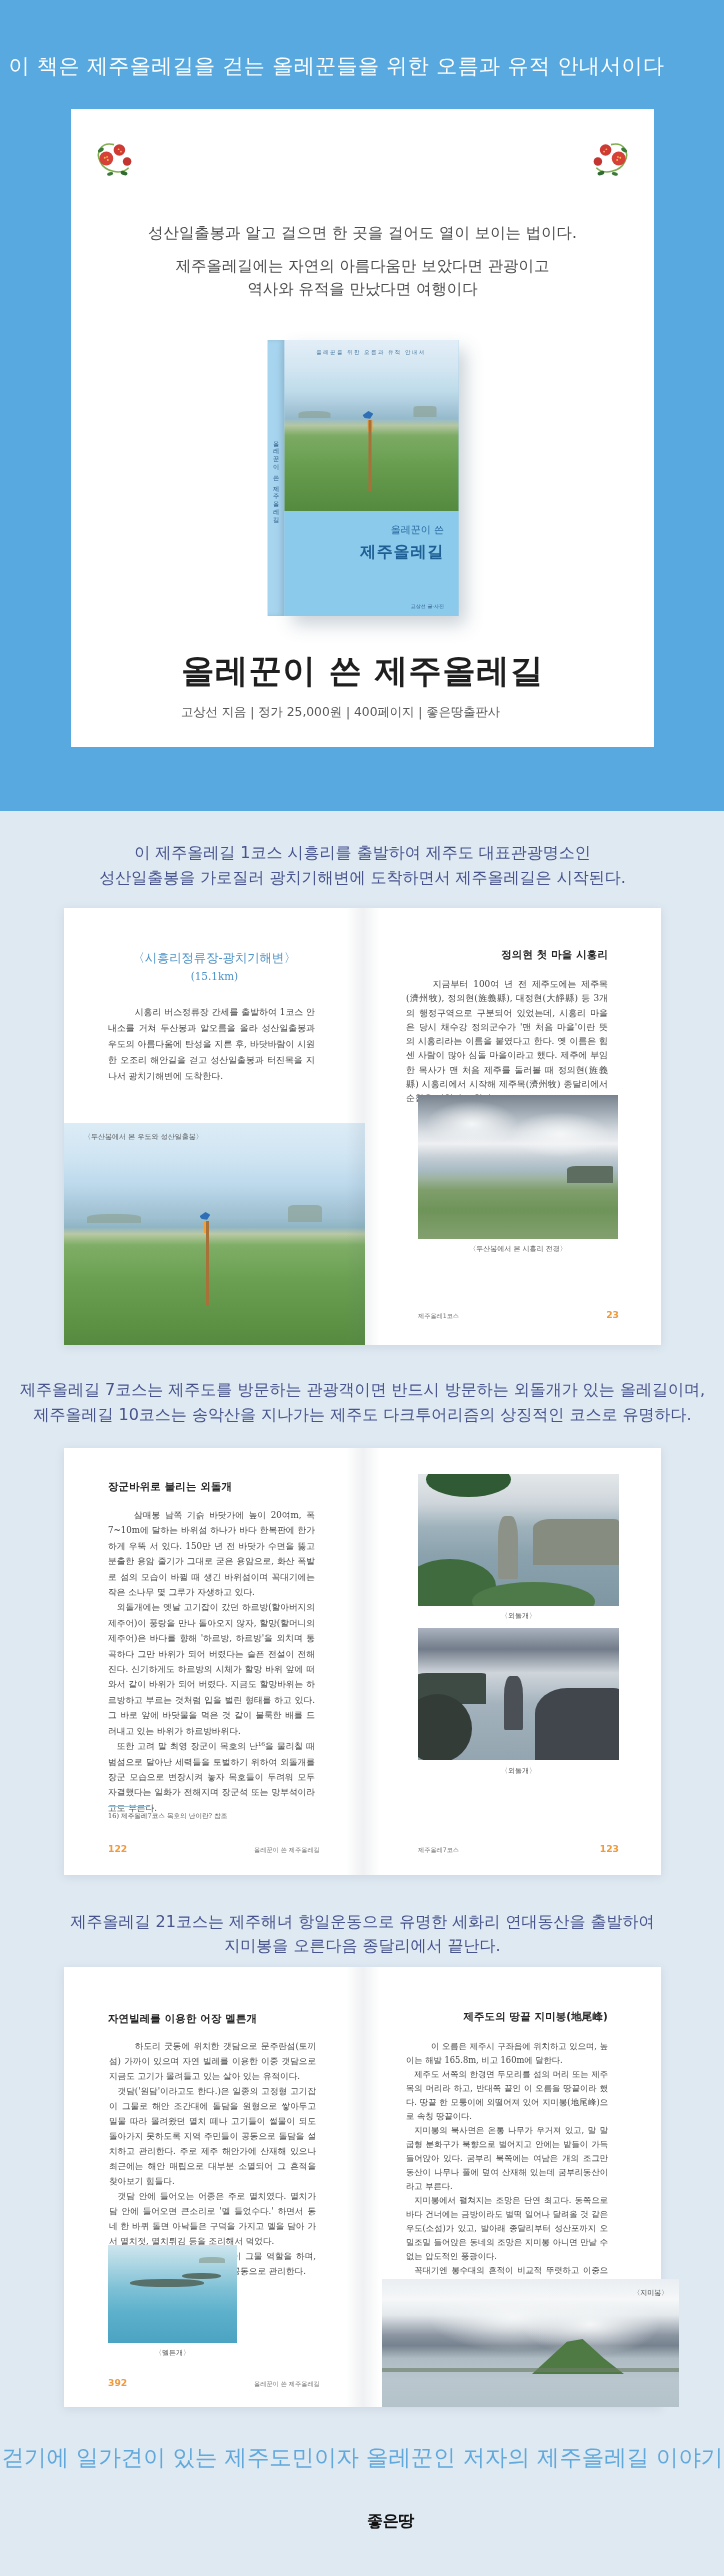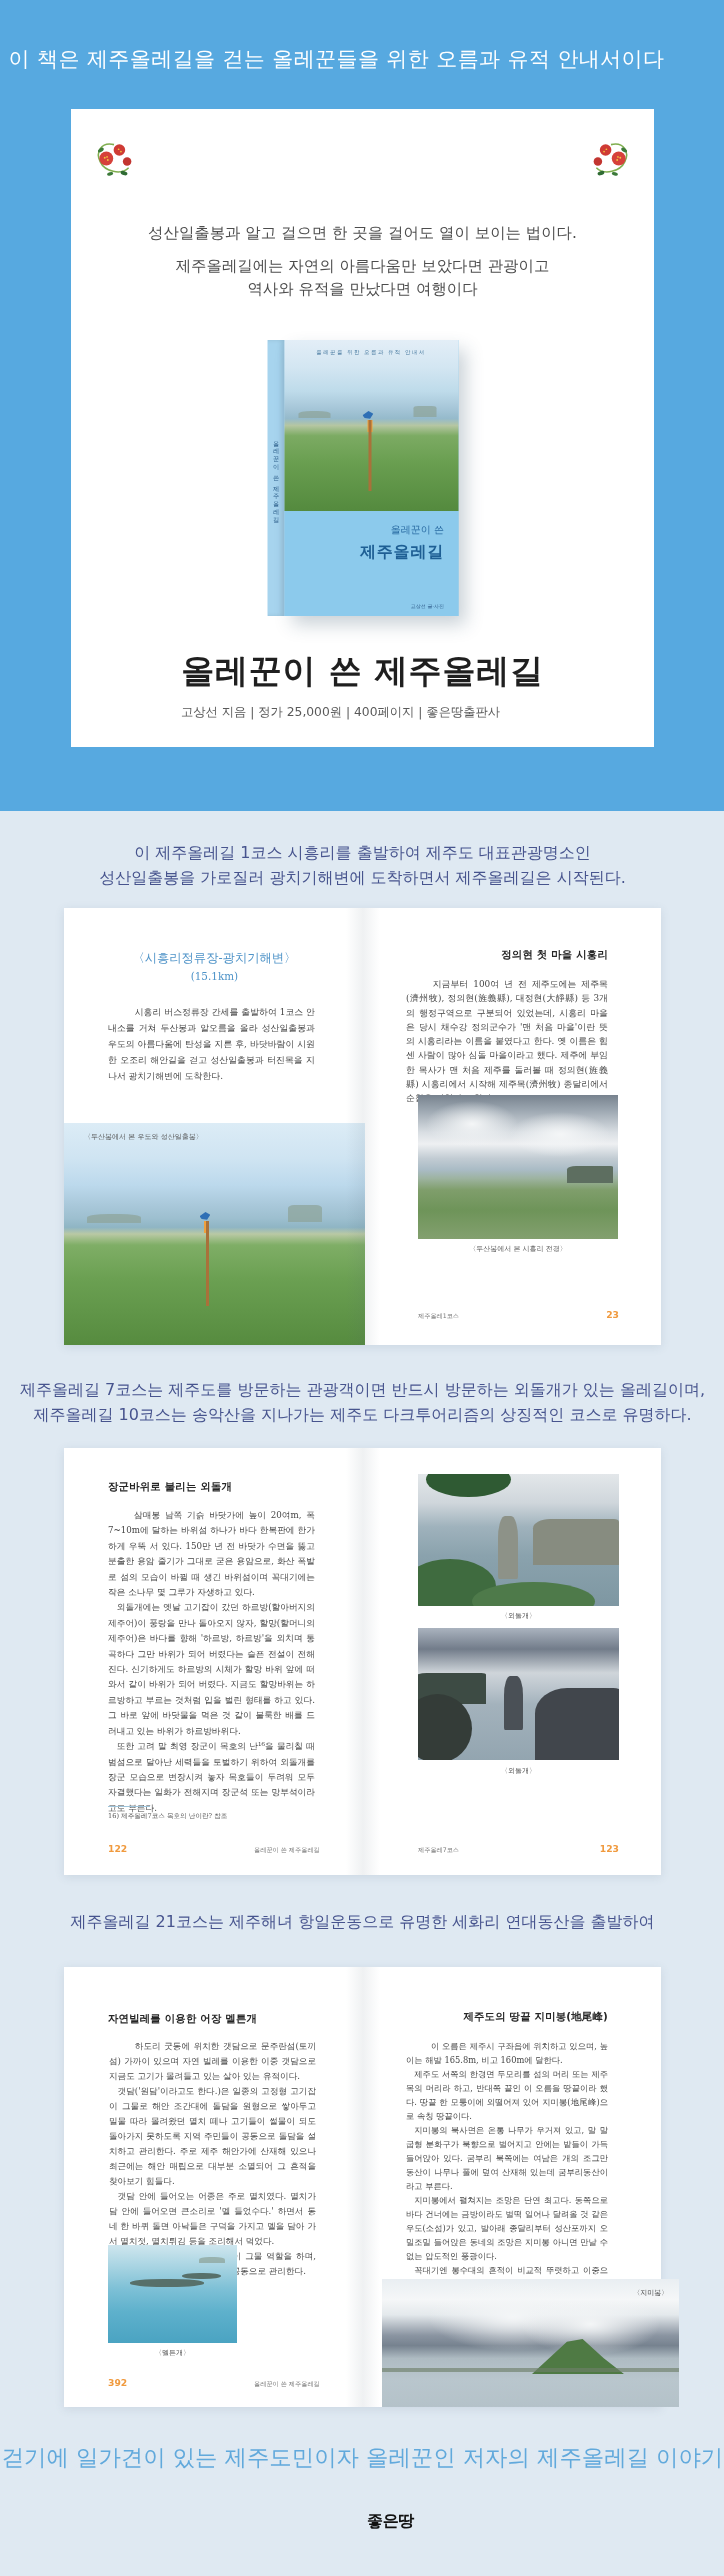--- a/index.html
+++ b/index.html
@@ -5,21 +5,21 @@
   html,body{margin:0;padding:0;background:#ffffff;}
   .canvas{position:relative;width:725px;height:2576px;overflow:hidden;
           font-family:"DejaVu Sans",sans-serif;}
   .abs{position:absolute;}
 
   
   .bg-top{top:0;left:0;width:725px;height:811px;background:#57a9e0;}
   .bg-light{top:811px;left:0;width:725px;height:1765px;background:#dfe9f2;}
 
   
-  .top-tagline{top:45px;left:0;width:673px;text-align:center;color:#ffffff;
+  .top-tagline{top:52px;left:0;width:673px;text-align:center;color:#ffffff;
                font-size:21px;letter-spacing:0.4px;}
 
   
   .hero-card{left:71px;top:109px;width:583px;height:638px;background:#ffffff;}
   .flower{top:31px;width:42px;height:37px;}
   .flower.fl-left{left:21.6px;}
   .flower.fl-right{right:21.6px;transform:scaleX(-1);}
   .headline{top:26px;left:0;width:583px;text-align:center;color:#f0a14b;
             font-weight:bold;font-size:21px;line-height:29px;}
   .sub1{top:114px;left:0;width:583px;text-align:center;color:#4d4d4d;font-size:15.4px;}
@@ -260,20 +260,21 @@
       <div class="cliff" style="left:-6.2px;top:45px;width:74px;height:31px;background:#3d4b44;"></div>
       <div class="bush" style="left:-15.4px;top:66px;width:69px;height:69px;background:#343c38;"></div>
     </div>
     <div class="abs caption" style="top:318px;left:354px;width:201px;text-align:center;">〈외돌개〉</div>
     <div class="abs footer-text" style="top:398px;left:354px;">제주올레7코스</div>
     <div class="abs pageno" style="top:395px;left:524px;width:31px;text-align:right;">123</div>
   </div>
 
   <div class="abs intro" style="top:1910px;line-height:24px;">
     <div>제주올레길 21코스는 제주해녀 항일운동으로 유명한 세화리 연대동산을 출발하여</div>
+    <div>지미봉을 오른다음 종달리에서 끝난다.</div>
   </div>
 
   <div class="abs spread s3">
 
     <div class="abs heading-sans" style="top:45px;left:44px;">자연빌레를 이용한 어장 멜튼개</div>
     <div class="abs body" style="top:72px;left:45px;width:207px;">
       <p class="first" style="font-size:8.6px;line-height:15px;">하도리 굿동에 위치한 갯담으로 문주란섬(토끼섬) 가까이 있으며 자연 빌레를 이용한 이중 갯담으로 지금도 고기가 몰려들고 있는 살아 있는 유적이다.</p>
       <p style="font-size:8.6px;line-height:15px;">갯담('원담'이라고도 한다.)은 일종의 고정형 고기잡이 그물로 해안 조간대에 돌담을 원형으로 쌓아두고 밀물 따라 몰려왔던 멸치 떼나 고기들이 썰물이 되도 돌아가지 못하도록 지역 주민들이 공동으로 돌담을 설치하고 관리한다. 주로 제주 해안가에 산재해 있으나 최근에는 해안 매립으로 대부분 소멸되어 그 흔적을 찾아보기 힘들다.</p>
       <p style="font-size:8.6px;line-height:15px;">갯담 안에 들어오는 어종은 주로 멸치였다. 멸치가 담 안에 들어오면 큰소리로 '멜 들었수다.' 하면서 동네 한 바퀴 돌면 아낙들은 구덕을 가지고 멜을 담아 가서 멸치젓, 멸치튀김 등을 조리해서 먹었다.</p>
       <p style="font-size:8.6px;line-height:15px;">갯담은 일종의 고정형 고기잡이 그물 역할을 하며, 마을 사람들이 공동으로 만들고 공동으로 관리한다.</p>

